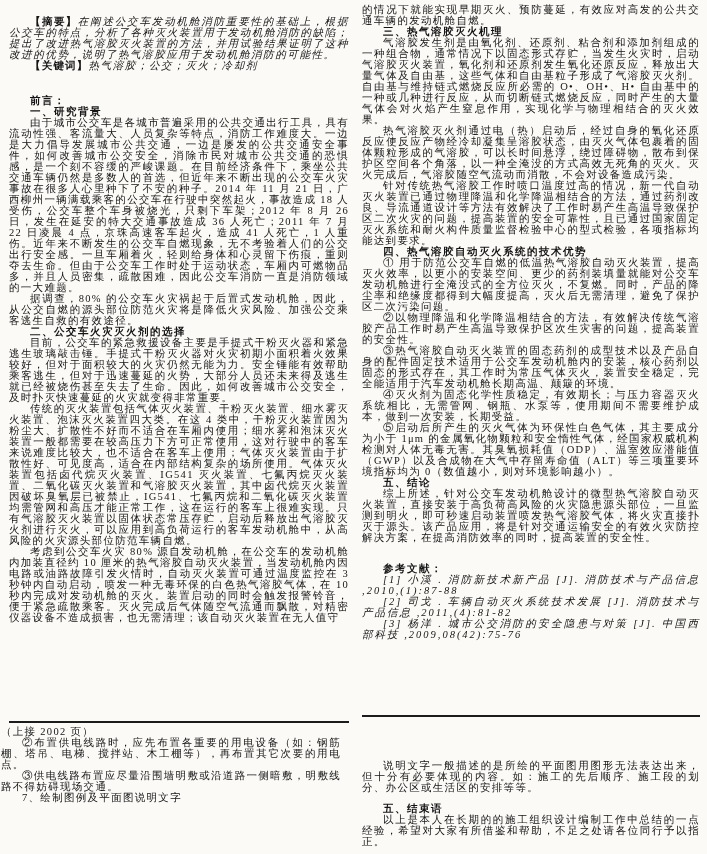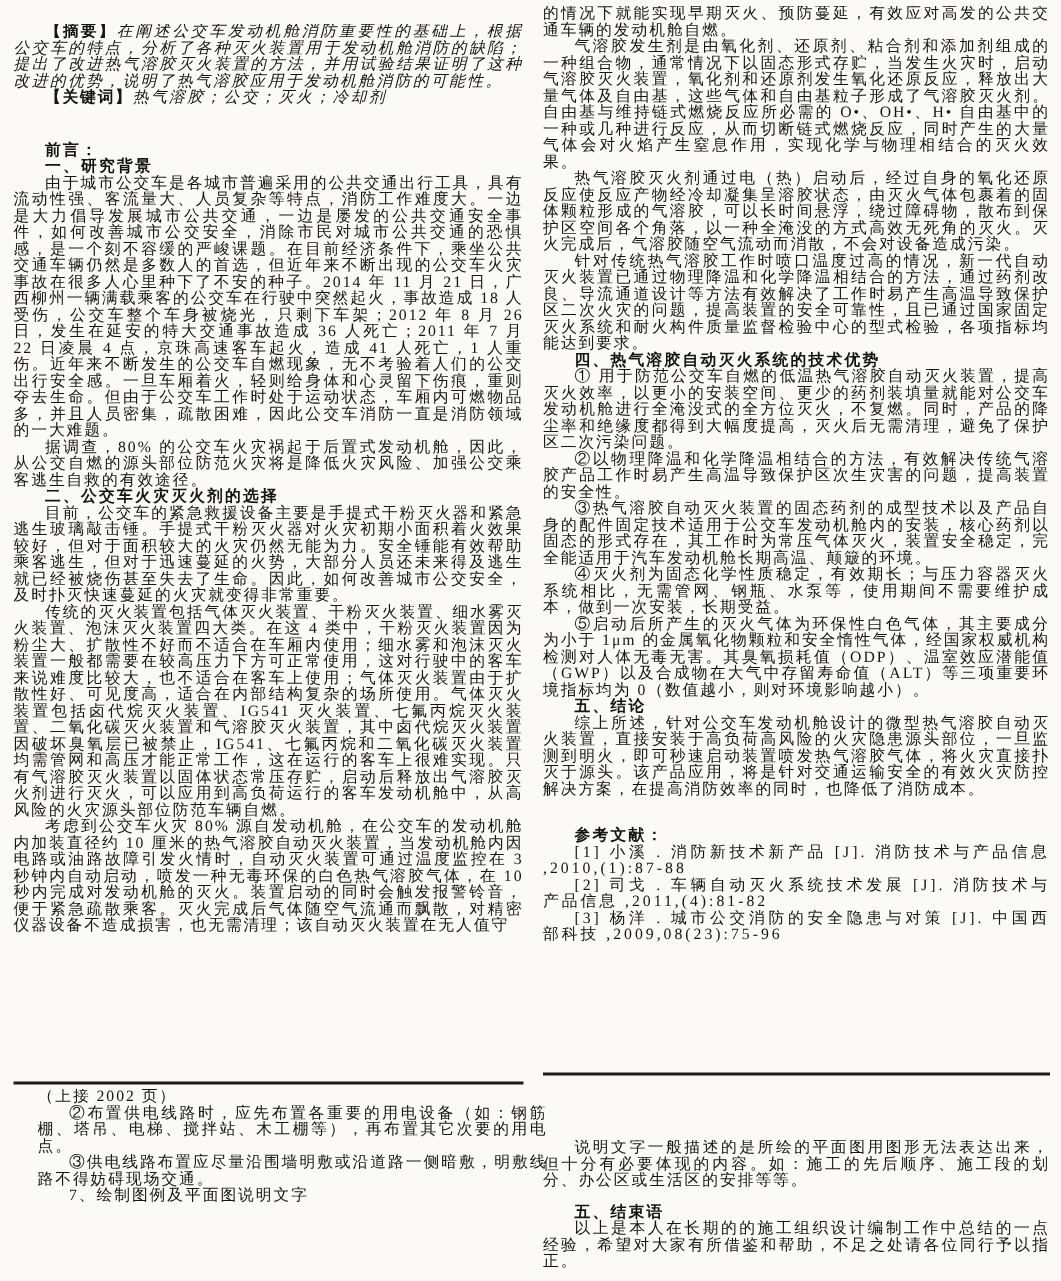--- a/index.html
+++ b/index.html
@@ -11,29 +11,29 @@
   }
   .col{
     position:absolute;overflow:hidden;
     font-size:10.5px;line-height:11px;letter-spacing:1.3px;
     text-align:justify;
   }
   .col p{margin:0;}
   .p{text-indent:2em;}
   .c{text-indent:0;}
   .h{text-indent:2em;font-weight:bold;letter-spacing:1.5px;}
-  .ref{text-indent:2em;letter-spacing:2px;}
+  .ref{text-indent:2em;font-style:italic;letter-spacing:2px;}
   .abs{text-indent:2em;font-style:italic;letter-spacing:1.6px;}
   .abs .lbl,.kwp .lbl{font-style:normal;font-weight:bold;letter-spacing:1.2px;}
   .kwp{text-indent:2em;font-style:italic;letter-spacing:1.6px;margin-bottom:24px !important;}
   .gap-top{margin-top:10px !important;}
   .gap-top-lg{margin-top:20px !important;}
   .top-left   {left:9px;  top:4px;   width:340px; height:714px;margin-top:12px;}
   .top-right  {left:362px; top:4px;  width:338px; height:708px;}
-  .bot-left   {left:25px;  top:726px; width:340px; height:124px;}
+  .bot-left   {left:1px;  top:726px; width:340px; height:124px;}
   .bot-right  {left:362px; top:760px; width:338px; height:130px;}
   .rule{position:absolute;height:1.5px;background:#1c1c1c;}
   .rule-left {left:9px;  top:721px; width:340px;}
   .rule-right{left:362px; top:715px; width:338px;}
 </style>
 </head>
 <body>
 
 <div class="col top-left">
   <p class="abs"><span class="lbl">【摘要】</span><span>在阐述公交车发动机舱消防重要性的基础上，根据公交车的特点，分析了各种灭火装置用于发动机舱消防的缺陷；提出了改进热气溶胶灭火装置的方法，并用试验结果证明了这种改进的优势，说明了热气溶胶应用于发动机舱消防的可能性。</span></p>
@@ -43,35 +43,36 @@
   <p class="p">由于城市公交车是各城市普遍采用的公共交通出行工具，具有流动性强、客流量大、人员复杂等特点，消防工作难度大。一边是大力倡导发展城市公共交通，一边是屡发的公共交通安全事件，如何改善城市公交安全，消除市民对城市公共交通的恐惧感，是一个刻不容缓的严峻课题。在目前经济条件下，乘坐公共交通车辆仍然是多数人的首选，但近年来不断出现的公交车火灾事故在很多人心里种下了不安的种子。2014 年 11 月 21 日，广西柳州一辆满载乘客的公交车在行驶中突然起火，事故造成 18 人受伤，公交车整个车身被烧光，只剩下车架；2012 年 8 月 26 日，发生在延安的特大交通事故造成 36 人死亡；2011 年 7 月 22 日凌晨 4 点，京珠高速客车起火，造成 41 人死亡，1 人重伤。近年来不断发生的公交车自燃现象，无不考验着人们的公交出行安全感。一旦车厢着火，轻则给身体和心灵留下伤痕，重则夺去生命。但由于公交车工作时处于运动状态，车厢内可燃物品多，并且人员密集，疏散困难，因此公交车消防一直是消防领域的一大难题。</p>
   <p class="p">据调查，80% 的公交车火灾祸起于后置式发动机舱，因此，从公交自燃的源头部位防范火灾将是降低火灾风险、加强公交乘客逃生自救的有效途径。</p>
   <p class="h">二、公交车火灾灭火剂的选择</p>
   <p class="p">目前，公交车的紧急救援设备主要是手提式干粉灭火器和紧急逃生玻璃敲击锤。手提式干粉灭火器对火灾初期小面积着火效果较好，但对于面积较大的火灾仍然无能为力。安全锤能有效帮助乘客逃生，但对于迅速蔓延的火势，大部分人员还未来得及逃生就已经被烧伤甚至失去了生命。因此，如何改善城市公交安全，及时扑灭快速蔓延的火灾就变得非常重要。</p>
   <p class="p">传统的灭火装置包括气体灭火装置、干粉灭火装置、细水雾灭火装置、泡沫灭火装置四大类。在这 4 类中，干粉灭火装置因为粉尘大、扩散性不好而不适合在车厢内使用；细水雾和泡沫灭火装置一般都需要在较高压力下方可正常使用，这对行驶中的客车来说难度比较大，也不适合在客车上使用；气体灭火装置由于扩散性好、可见度高，适合在内部结构复杂的场所使用。气体灭火装置包括卤代烷灭火装置、IG541 灭火装置、七氟丙烷灭火装置、二氧化碳灭火装置和气溶胶灭火装置，其中卤代烷灭火装置因破坏臭氧层已被禁止，IG541、七氟丙烷和二氧化碳灭火装置均需管网和高压才能正常工作，这在运行的客车上很难实现。只有气溶胶灭火装置以固体状态常压存贮，启动后释放出气溶胶灭火剂进行灭火，可以应用到高负荷运行的客车发动机舱中，从高风险的火灾源头部位防范车辆自燃。</p>
   <p class="p">考虑到公交车火灾 80% 源自发动机舱，在公交车的发动机舱内加装直径约 10 厘米的热气溶胶自动灭火装置，当发动机舱内因电路或油路故障引发火情时，自动灭火装置可通过温度监控在 3 秒钟内自动启动，喷发一种无毒环保的白色热气溶胶气体，在 10 秒内完成对发动机舱的灭火。装置启动的同时会触发报警铃音，便于紧急疏散乘客。灭火完成后气体随空气流通而飘散，对精密仪器设备不造成损害，也无需清理；该自动灭火装置在无人值守</p>
 </div>
 
 <div class="col top-right">
   <p class="c">的情况下就能实现早期灭火、预防蔓延，有效应对高发的公共交通车辆的发动机舱自燃。</p>
+  <p class="h">三、热气溶胶灭火机理</p>
   <p class="p">气溶胶发生剂是由氧化剂、还原剂、粘合剂和添加剂组成的一种组合物，通常情况下以固态形式存贮，当发生火灾时，启动气溶胶灭火装置，氧化剂和还原剂发生氧化还原反应，释放出大量气体及自由基，这些气体和自由基粒子形成了气溶胶灭火剂。自由基与维持链式燃烧反应所必需的 O•、OH•、H• 自由基中的一种或几种进行反应，从而切断链式燃烧反应，同时产生的大量气体会对火焰产生窒息作用，实现化学与物理相结合的灭火效果。</p>
   <p class="p">热气溶胶灭火剂通过电（热）启动后，经过自身的氧化还原反应使反应产物经冷却凝集呈溶胶状态，由灭火气体包裹着的固体颗粒形成的气溶胶，可以长时间悬浮，绕过障碍物，散布到保护区空间各个角落，以一种全淹没的方式高效无死角的灭火。灭火完成后，气溶胶随空气流动而消散，不会对设备造成污染。</p>
   <p class="p">针对传统热气溶胶工作时喷口温度过高的情况，新一代自动灭火装置已通过物理降温和化学降温相结合的方法，通过药剂改良、导流通道设计等方法有效解决了工作时易产生高温导致保护区二次火灾的问题，提高装置的安全可靠性，且已通过国家固定灭火系统和耐火构件质量监督检验中心的型式检验，各项指标均能达到要求。</p>
   <p class="h">四、热气溶胶自动灭火系统的技术优势</p>
   <p class="p">① 用于防范公交车自燃的低温热气溶胶自动灭火装置，提高灭火效率，以更小的安装空间、更少的药剂装填量就能对公交车发动机舱进行全淹没式的全方位灭火，不复燃。同时，产品的降尘率和绝缘度都得到大幅度提高，灭火后无需清理，避免了保护区二次污染问题。</p>
   <p class="p">②以物理降温和化学降温相结合的方法，有效解决传统气溶胶产品工作时易产生高温导致保护区次生灾害的问题，提高装置的安全性。</p>
   <p class="p">③热气溶胶自动灭火装置的固态药剂的成型技术以及产品自身的配件固定技术适用于公交车发动机舱内的安装，核心药剂以固态的形式存在，其工作时为常压气体灭火，装置安全稳定，完全能适用于汽车发动机舱长期高温、颠簸的环境。</p>
   <p class="p">④灭火剂为固态化学性质稳定，有效期长；与压力容器灭火系统相比，无需管网、钢瓶、水泵等，使用期间不需要维护成本，做到一次安装，长期受益。</p>
   <p class="p">⑤启动后所产生的灭火气体为环保性白色气体，其主要成分为小于 1μm 的金属氧化物颗粒和安全惰性气体，经国家权威机构检测对人体无毒无害。其臭氧损耗值（ODP）、温室效应潜能值（GWP）以及合成物在大气中存留寿命值（ALT）等三项重要环境指标均为 0（数值越小，则对环境影响越小）。</p>
   <p class="h">五、结论</p>
-  <p class="p">综上所述，针对公交车发动机舱设计的微型热气溶胶自动灭火装置，直接安装于高负荷高风险的火灾隐患源头部位，一旦监测到明火，即可秒速启动装置喷发热气溶胶气体，将火灾直接扑灭于源头。该产品应用，将是针对交通运输安全的有效火灾防控解决方案，在提高消防效率的同时，也降低了消防成本。</p>
+  <p class="p">综上所述，针对公交车发动机舱设计的微型热气溶胶自动灭火装置，直接安装于高负荷高风险的火灾隐患源头部位，一旦监测到明火，即可秒速启动装置喷发热气溶胶气体，将火灾直接扑灭于源头。该产品应用，将是针对交通运输安全的有效火灾防控解决方案，在提高消防效率的同时，提高装置的安全性。</p>
   <p class="h gap-top-lg">参考文献：</p>
   <p class="ref">[1] 小溪 . 消防新技术新产品 [J]. 消防技术与产品信息 ,2010,(1):87-88</p>
   <p class="ref">[2] 司戈 . 车辆自动灭火系统技术发展 [J]. 消防技术与产品信息 ,2011,(4):81-82</p>
-  <p class="ref">[3] 杨洋 . 城市公交消防的安全隐患与对策 [J]. 中国西部科技 ,2009,08(23):75-96</p>
+  <p class="ref">[3] 杨洋 . 城市公交消防的安全隐患与对策 [J]. 中国西部科技 ,2009,08(42):75-76</p>
 </div>
 
 <div class="rule rule-left"></div>
 <div class="rule rule-right"></div>
 
 <div class="col bot-left">
   <p class="c">（上接 2002 页）</p>
   <p class="p">②布置供电线路时，应先布置各重要的用电设备（如：钢筋棚、塔吊、电梯、搅拌站、木工棚等），再布置其它次要的用电点。</p>
   <p class="p">③供电线路布置应尽量沿围墙明敷或沿道路一侧暗敷，明敷线路不得妨碍现场交通。</p>
   <p class="p">7、绘制图例及平面图说明文字</p>

